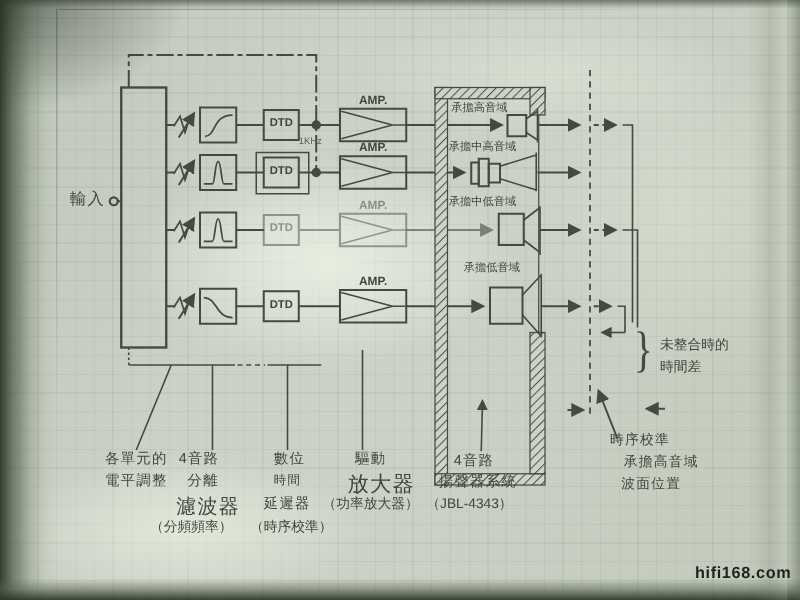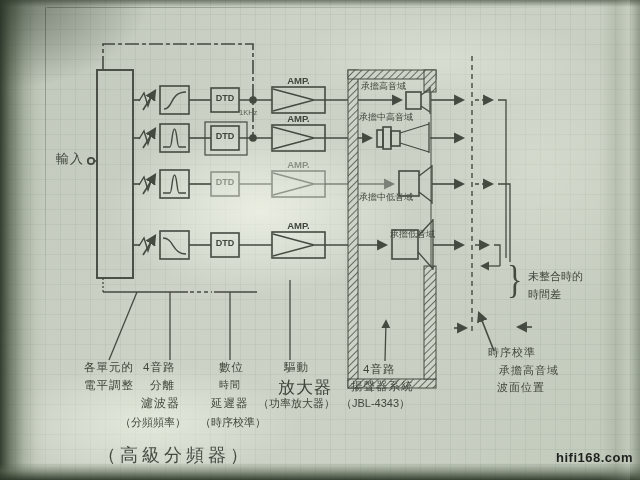--- a/index.html
+++ b/index.html
@@ -223,29 +223,29 @@
   <div class="t" style="left:211px;top:178px;width:28px;text-align:center;font-size:9px;font-weight:bold;opacity:.5;">DTD</div>
   <div class="t" style="left:211px;top:239px;width:28px;text-align:center;font-size:9px;font-weight:bold;">DTD</div>
 
   <div class="t" style="left:272px;top:76px;width:53px;text-align:center;font-size:9.5px;font-weight:bold;">AMP.</div>
   <div class="t" style="left:272px;top:114px;width:53px;text-align:center;font-size:9.5px;font-weight:bold;">AMP.</div>
   <div class="t" style="left:272px;top:160px;width:53px;text-align:center;font-size:9.5px;font-weight:bold;opacity:.5;">AMP.</div>
   <div class="t" style="left:272px;top:221px;width:53px;text-align:center;font-size:9.5px;font-weight:bold;">AMP.</div>
 
   <div class="t" style="left:361px;top:82px;font-size:9px;">承擔高音域</div>
   <div class="t" style="left:359px;top:113px;font-size:9px;">承擔中高音域</div>
-  <div class="t" style="left:359px;top:157px;font-size:9px;margin-top:36px;">承擔中低音域</div>
-  <div class="t" style="left:390px;top:210px;font-size:9px;margin-top:20px;">承擔低音域</div>
+  <div class="t" style="left:359px;top:157px;font-size:9px;">承擔中低音域</div>
+  <div class="t" style="left:371px;top:210px;font-size:9px;">承擔低音域</div>
 
   <div class="t cjk" style="left:84px;top:361px;font-size:11.5px;">各單元的</div>
   <div class="t cjk" style="left:84px;top:379px;font-size:11.5px;">電平調整</div>
 
   <div class="t cjk" style="left:143px;top:361px;font-size:11.5px;">4音路</div>
   <div class="t cjk" style="left:150px;top:379px;font-size:11.5px;">分離</div>
-  <div class="t cjk" style="left:141px;top:397px;font-size:12px;">濾波器</div>
+  <div class="t cjk" style="left:141px;top:397px;font-size:16px;">濾波器</div>
   <div class="t" style="left:120px;top:416px;font-size:11px;">（分頻頻率）</div>
 
   <div class="t cjk" style="left:219px;top:361px;font-size:11.5px;">數位</div>
   <div class="t cjk" style="left:219px;top:379px;font-size:10px;">時間</div>
   <div class="t cjk" style="left:211px;top:397px;font-size:11.5px;">延遲器</div>
   <div class="t" style="left:200px;top:416px;font-size:11px;">（時序校準）</div>
 
   <div class="t cjk" style="left:284px;top:361px;font-size:11.5px;">驅動</div>
   <div class="t cjk" style="left:278px;top:379px;font-size:17px;">放大器</div>
   <div class="t" style="left:258px;top:397px;font-size:11px;">（功率放大器）</div>
@@ -255,21 +255,20 @@
   <div class="t" style="left:341px;top:397px;font-size:11px;">（JBL-4343）</div>
 
   <div class="t cjk" style="left:488px;top:346px;font-size:11px;">時序校準</div>
   <div class="t cjk" style="left:499px;top:364px;font-size:11px;">承擔高音域</div>
   <div class="t cjk" style="left:497px;top:381px;font-size:11px;">波面位置</div>
 
   <div class="brace">}</div>
   <div class="t" style="left:528px;top:270px;font-size:11px;">未整合時的</div>
   <div class="t" style="left:528px;top:288px;font-size:11px;text-align:right;">時間差</div>
 
-  <div class="caption">（高級分頻器）</div>
 
   <div class="edge-left"></div>
   <div class="corner-tl"></div>
   <div class="edge-top"></div>
   <div class="edge-bottom"></div>
   <div class="edge-right"></div>
   <div class="fold"></div>
 
   <div class="wm">hifi168.com</div>
 </div>

